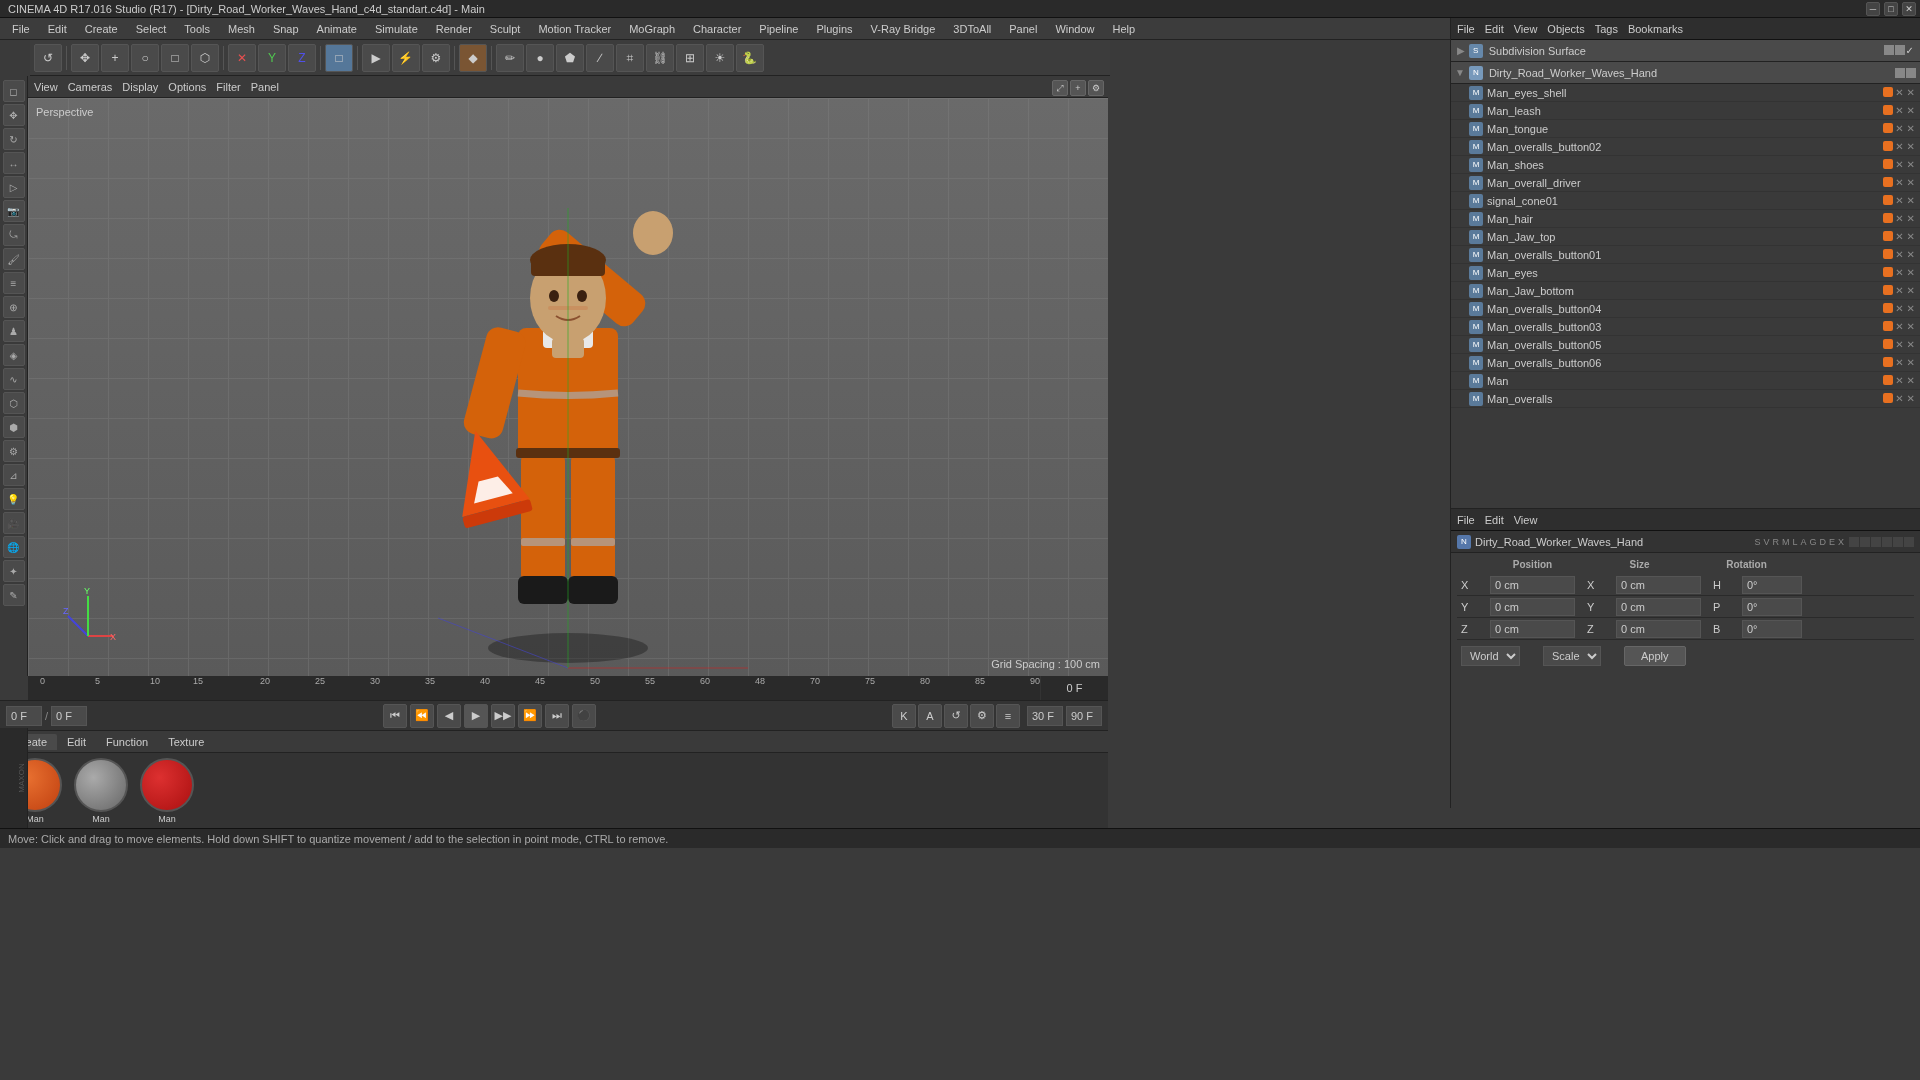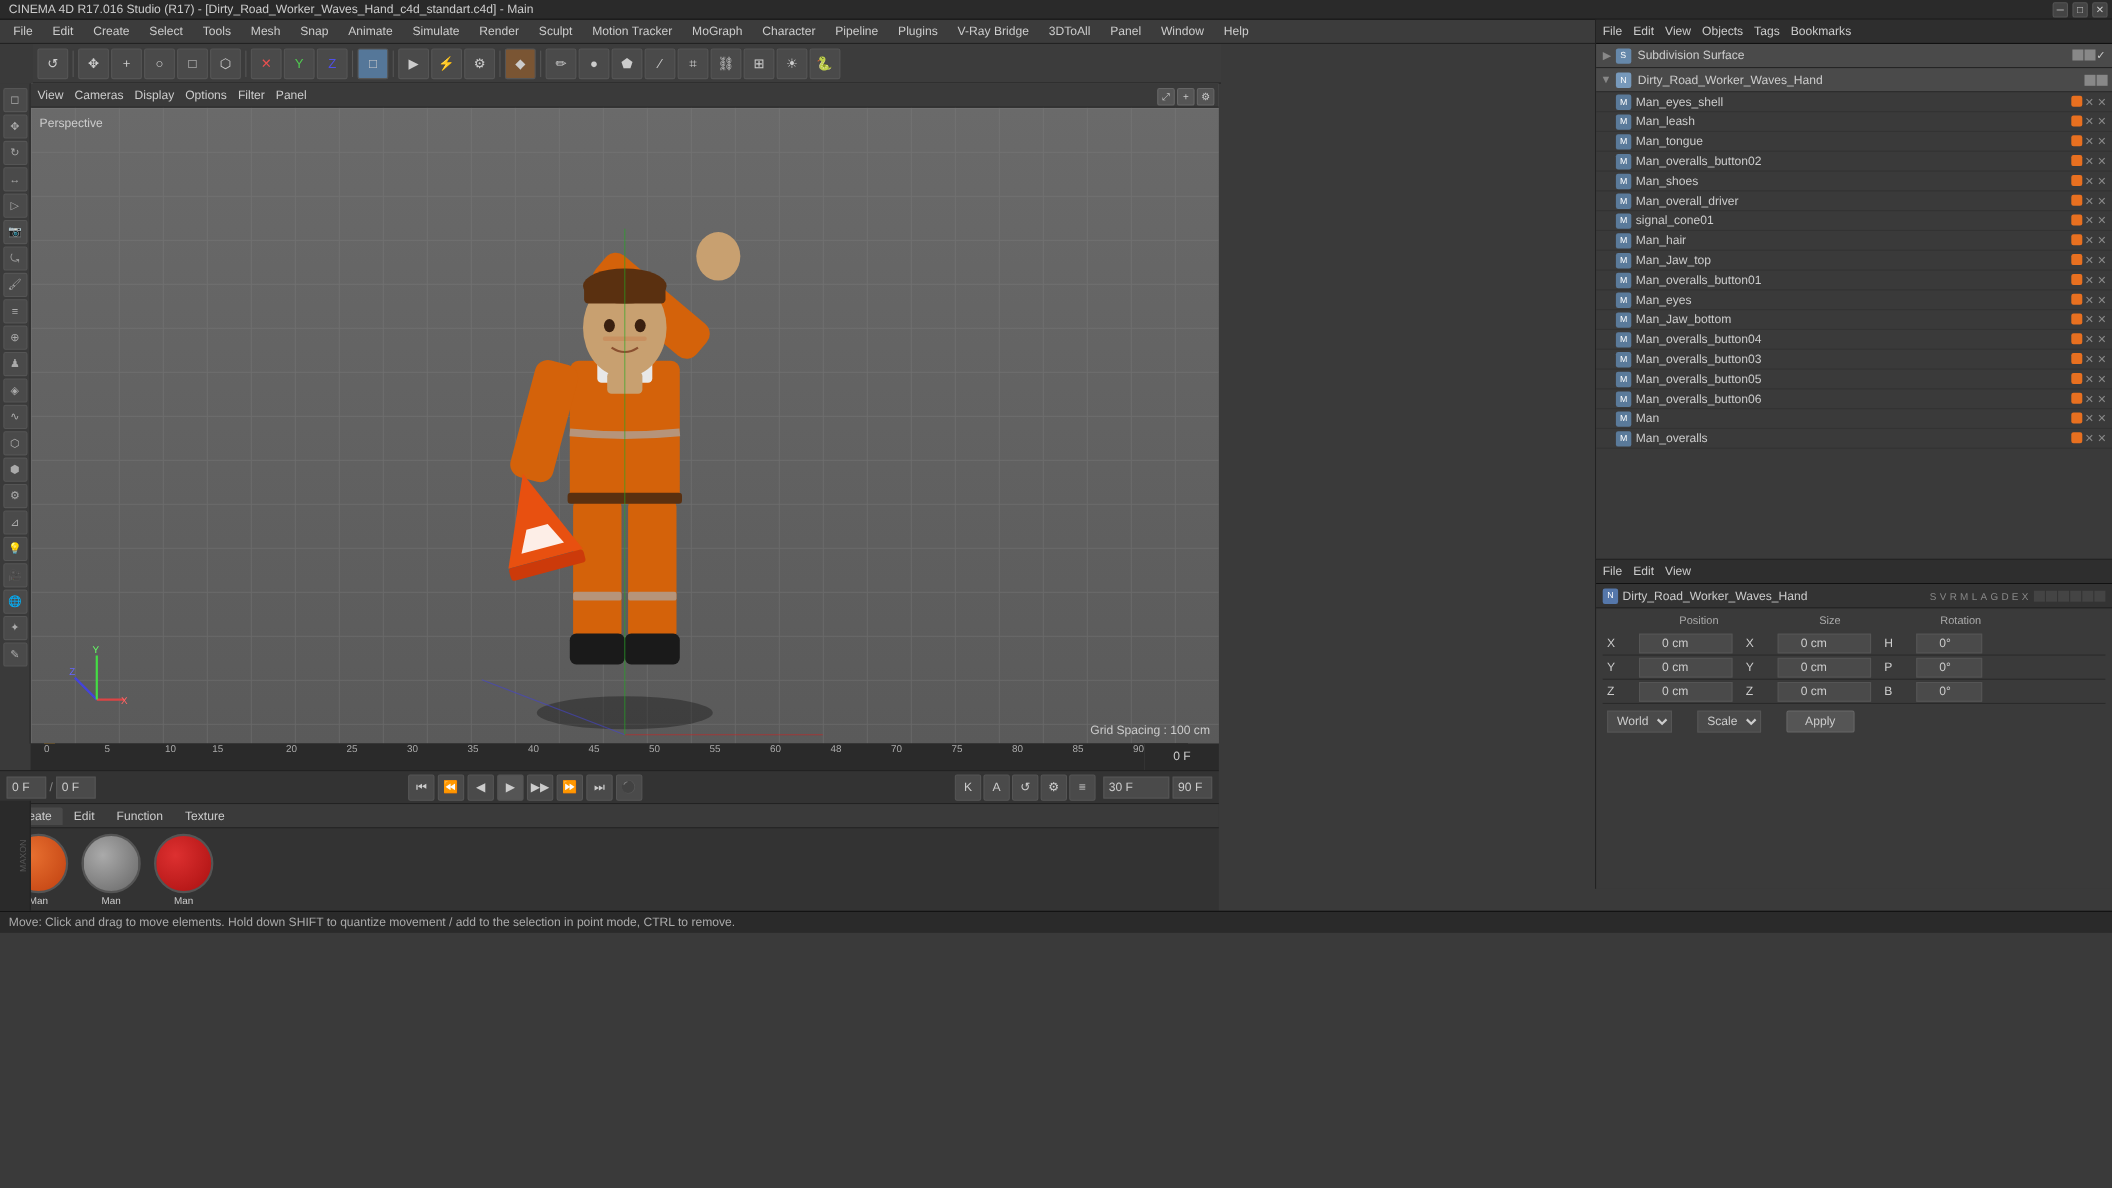--- a/index.html
+++ b/index.html
@@ -53,21 +53,21 @@
     .obj-controls { display: flex; gap: 1px; margin-left: auto; }
     .obj-dot { width: 10px; height: 10px; background: #e87020; border-radius: 2px; cursor: pointer; }
     .obj-x { color: #888; font-size: 10px; cursor: pointer; padding: 0 1px; }
     .top-obj-row { height: 22px; background: #4a4a4a; display: flex; align-items: center; padding: 0 4px; gap: 4px; border-bottom: 1px solid #222; }
 
     
     #attr-panel { position: absolute; top: 500px; right: 0; width: 470px; height: 280px; background: #3a3a3a; border-left: 1px solid #222; border-top: 1px solid #222; }
     #attr-panel-header { height: 22px; background: #2e2e2e; display: flex; align-items: center; padding: 0 6px; gap: 10px; border-bottom: 1px solid #111; }
     #attr-content { padding: 4px; }
     .attr-row { display: flex; align-items: center; height: 22px; gap: 4px; padding: 0 4px; border-bottom: 1px solid #2a2a2a; }
-    .attr-input { background: #4a4a4a; border: 1px solid #555; color: #ccc; font-size: 11px; height: 18px; width: 90px; padding: 0 20px; }
+    .attr-input { background: #4a4a4a; border: 1px solid #555; color: #ccc; font-size: 11px; height: 18px; width: 90px; padding: 0 4px; }
     .attr-coord-label { color: #ccc; font-size: 11px; width: 25px; }
     #attr-bottom { display: flex; align-items: center; gap: 23px; padding: 6px 4px; }
     .attr-dropdown { background: #4a4a4a; border: 1px solid #555; color: #ccc; font-size: 11px; height: 20px; padding: 0 4px; }
     #apply-btn { background: #555; border: 1px solid #666; color: #ccc; font-size: 11px; padding: 3px 16px; cursor: pointer; border-radius: 2px; }
 
     
     #playback { position: absolute; top: 692px; left: 0; width: 1108px; height: 36px; background: #333; border-top: 1px solid #222; display: flex; align-items: center; padding: 0 8px; gap: 4px; }
     .pb-btn { width: 24px; height: 24px; background: #4a4a4a; border: 1px solid #555; border-radius: 2px; cursor: pointer; display: flex; align-items: center; justify-content: center; color: #ccc; font-size: 11px; }
     .pb-input { background: #4a4a4a; border: 1px solid #555; color: #ccc; font-size: 11px; height: 20px; width: 40px; padding: 0 4px; }
     .pb-label { color: #888; font-size: 11px; }
@@ -515,21 +515,21 @@
       <div style="width:10px;height:10px;background:#444;"></div>
       <div style="width:10px;height:10px;background:#444;"></div>
       <div style="width:10px;height:10px;background:#444;"></div>
       <div style="width:10px;height:10px;background:#444;"></div>
       <div style="width:10px;height:10px;background:#444;"></div>
     </div>
   </div>
 
   <div id="attr-content" style="padding:6px;">
 
-    <div style="display:flex;align-items:center;padding:0 4px 4px;font-size:10px;color:#aaa;gap:16px;">
+    <div style="display:flex;align-items:center;padding:0 4px 4px;font-size:10px;color:#aaa;gap:4px;font-weight:bold;">
       <span style="width:20px;"></span>
       <span style="width:95px;text-align:center;">Position</span>
       <span style="width:95px;text-align:center;margin-left:8px;">Size</span>
       <span style="width:95px;text-align:center;margin-left:8px;">Rotation</span>
     </div>
 
     <div class="attr-row">
       <span class="attr-coord-label">X</span>
       <input type="text" class="attr-input" style="width: 85px;" value="0 cm">
       <span class="attr-coord-label" style="margin-left:8px;">X</span>
@@ -617,21 +617,21 @@
   </div>
 
   <div style="display:flex;gap:2px;">
     <div class="pb-btn">K</div>
     <div class="pb-btn">A</div>
     <div class="pb-btn">↺</div>
     <div class="pb-btn">⚙</div>
     <div class="pb-btn">≡</div>
   </div>
 
-  <input type="text" class="pb-input" style="width: 60px; margin-left: 4px;" value="30 F">
+  <input type="text" class="pb-input" style="width: 36px; margin-left: 4px;" value="30 F">
   <input type="text" class="pb-input" style="width: 36px;" value="90 F">
 </div>
 
 <div id="material-panel" style="position:absolute;top:730px;left:0;width:1108px;height:98px;background:#333;border-top:1px solid #222;">
   <div id="material-tabs" style="height:22px;background:#3a3a3a;display:flex;align-items:center;padding:0 4px;gap:0;border-bottom:1px solid #222;">
     <div class="mat-tab active">Create</div>
     <div class="mat-tab">Edit</div>
     <div class="mat-tab">Function</div>
     <div class="mat-tab">Texture</div>
   </div>

